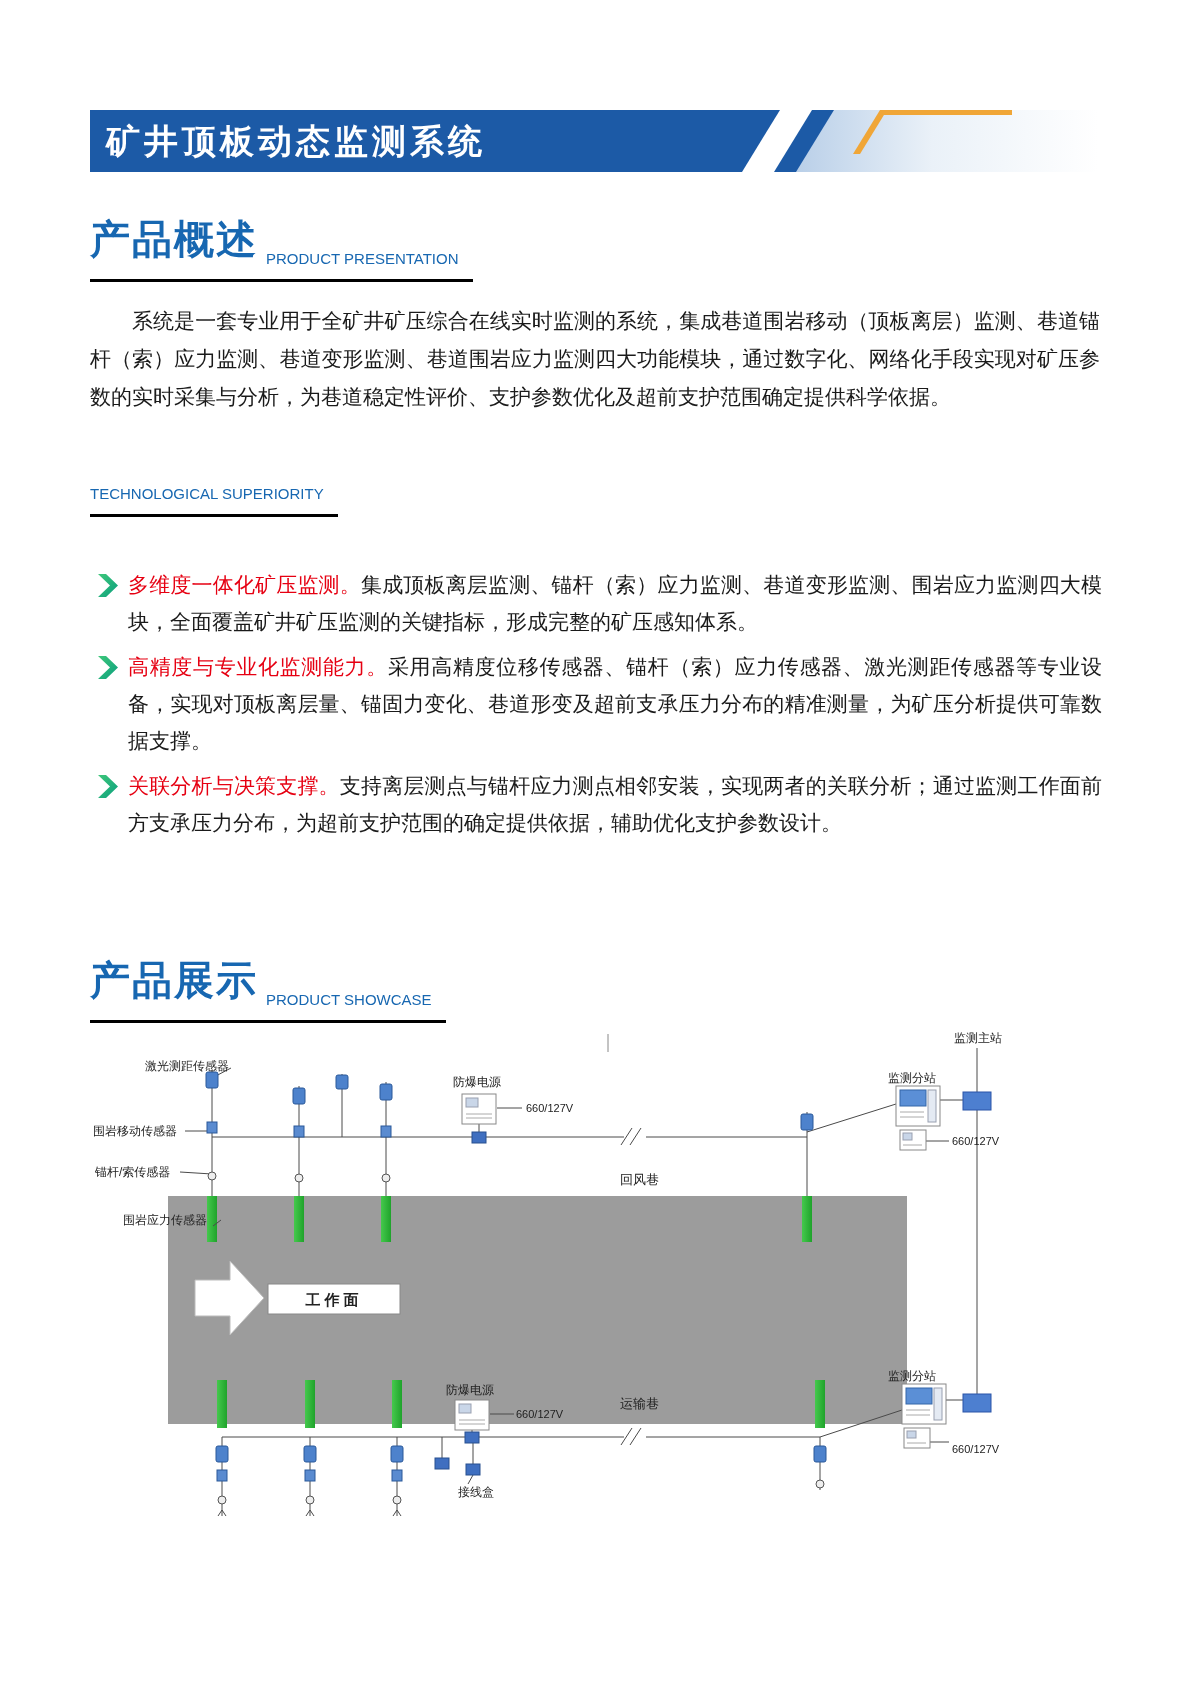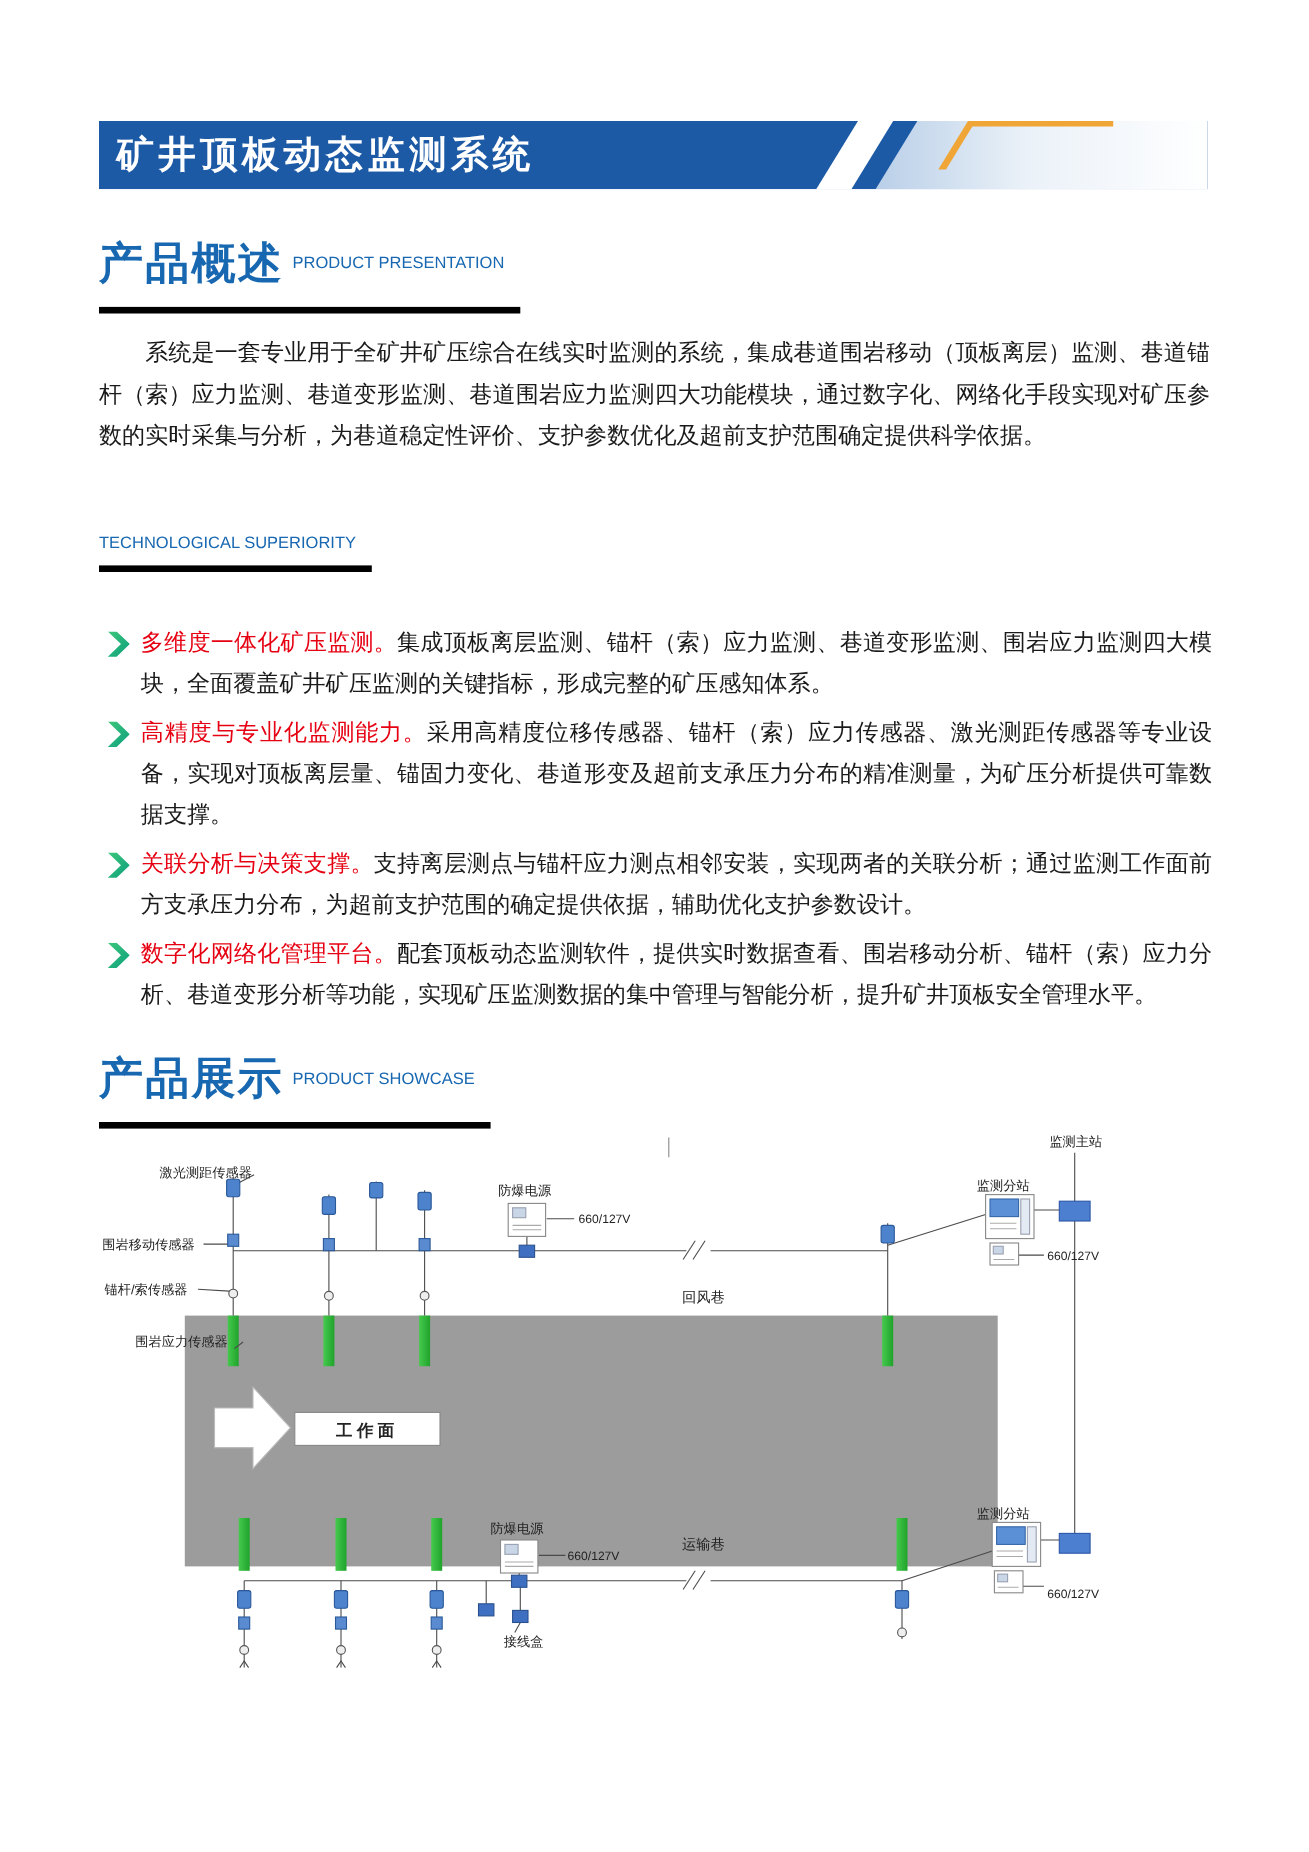--- a/index.html
+++ b/index.html
@@ -7,22 +7,22 @@
   body { font-family:"Liberation Sans","DejaVu Sans",sans-serif; }
   .page { position:relative; width:1190px; height:1684px; background:#ffffff; overflow:hidden; }
 
   
   .banner { position:absolute; left:90px; top:110px; width:1008px; height:74px; }
   .banner-deco { position:absolute; left:0; top:0; }
   .banner-title { position:absolute; left:16px; top:0; height:62px; line-height:62px;
                   font-size:34px; font-weight:bold; color:#ffffff; letter-spacing:4px; z-index:2; }
 
   
-  .section-head { position:absolute; left:90px; display:flex; align-items:center; gap:8px;
-                  border-bottom:6px solid #000000; padding:0 14px 12px 0; }
+  .section-head { position:absolute; left:90px; display:flex; align-items:flex-end; gap:8px;
+                  border-bottom:3px solid #000000; padding:0 14px 12px 0; }
   .section-head .zh { font-size:40px; font-weight:bold; color:#1767b1; letter-spacing:2px; }
   .section-head .en { font-size:15px; color:#1767b1; }
 
   
   .overview-para { position:absolute; left:90px; top:302px; width:1010px;
                    font-size:21px; line-height:38px; color:#1a1a1a;
                    text-align:justify; text-indent:2em; }
 
   
   .adv-list { position:absolute; left:98px; top:566px; width:1004px; }
@@ -102,28 +102,20 @@
       <span class="adv-text"><span class="adv-lead">高精度与专业化监测能力。</span><span>采用高精度位移传感器、锚杆（索）应力传感器、激光测距传感器等专业设备，实现对顶板离层量、锚固力变化、巷道形变及超前支承压力分布的精准测量，为矿压分析提供可靠数据支撑。</span></span>
     </div>
     <div class="adv-item">
       <span class="adv-icon">
         <svg width="20" height="24" viewBox="0 0 20 24">
             <polygon points="0,0 12,11.5 0,23 8,23 20,11.5 8,0" fill="url(#chev)"></polygon>
           </svg>
       </span>
       <span class="adv-text"><span class="adv-lead">关联分析与决策支撑。</span><span>支持离层测点与锚杆应力测点相邻安装，实现两者的关联分析；通过监测工作面前方支承压力分布，为超前支护范围的确定提供依据，辅助优化支护参数设计。</span></span>
     </div>
-    <div class="adv-item">
-      <span class="adv-icon">
-        <svg width="20" height="24" viewBox="0 0 20 24">
-            <polygon points="0,0 12,11.5 0,23 8,23 20,11.5 8,0" fill="url(#chev)"></polygon>
-          </svg>
-      </span>
-      <span class="adv-text"><span class="adv-lead">数字化网络化管理平台。</span><span>配套顶板动态监测软件，提供实时数据查看、围岩移动分析、锚杆（索）应力分析、巷道变形分析等功能，实现矿压监测数据的集中管理与智能分析，提升矿井顶板安全管理水平。</span></span>
-    </div>
   </div>
 
   <div class="section-head" style="top:953px">
     <span class="zh">产品展示</span>
     <span class="en">PRODUCT SHOWCASE</span>
   </div>
 
   <div class="diagram">
     <svg class="diagram-svg" width="1010" height="560" viewBox="0 0 1010 560">
 

